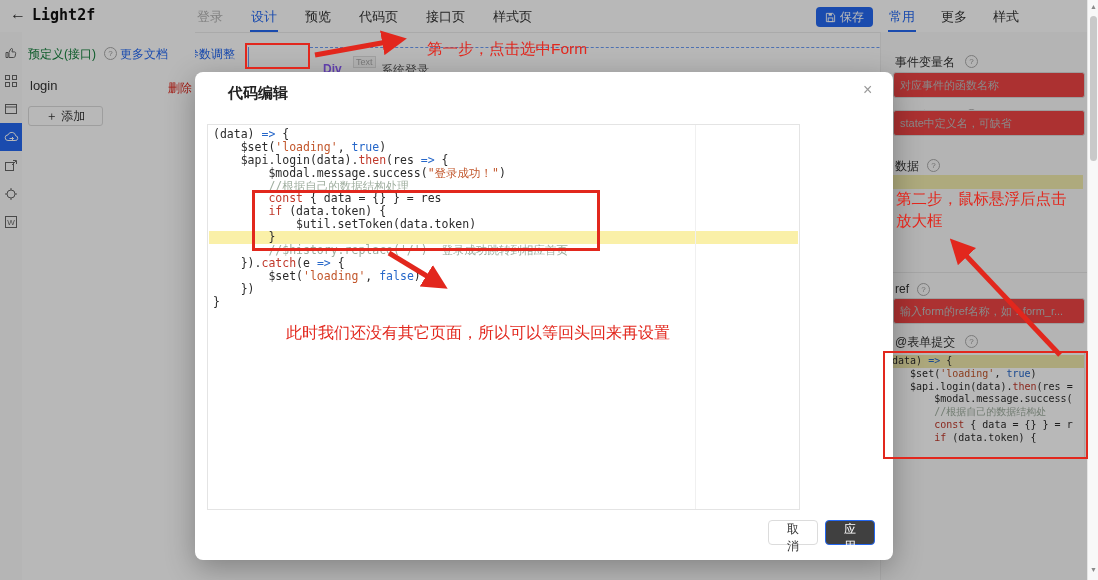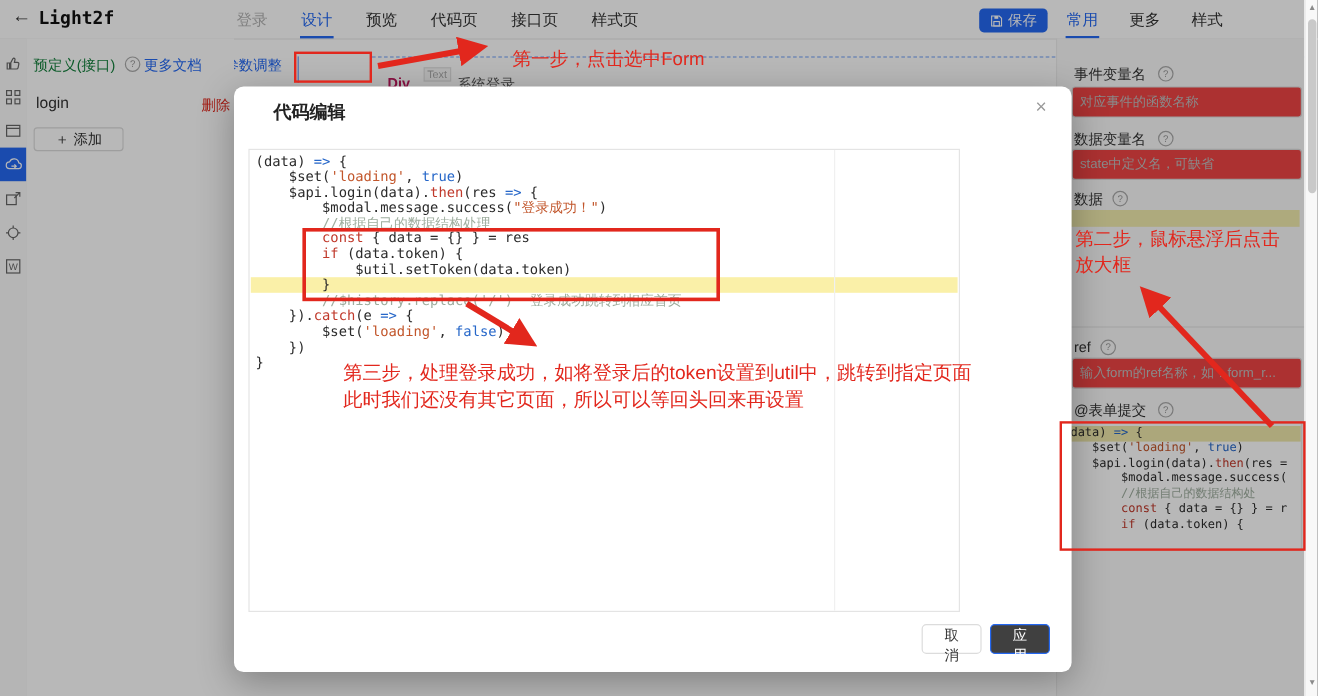--- a/index.html
+++ b/index.html
@@ -153,32 +153,32 @@
     <span class="abs bluelink" style="left:98px;top:14px">更多文档</span>
     <span class="abs" style="left:8px;top:46px;font-size:13px;color:#333">login</span>
     <span class="abs" style="left:146px;top:48px;color:#e2271d">删除</span>
     <button class="addbtn">＋ 添加</button>
   </div>
 
   <div class="abs canvas">
     <span class="abs bluelink" style="left:-8px;top:14px;font-size:12px">参数调整</span>
     <div class="dotline" style="left:115px;top:15px;width:780px"></div>
     <div class="formedge-v" style="left:53px;top:15px;height:22px"></div>
-    <span class="abs" style="left:128px;top:30px;font-size:12px;font-weight:bold;color:#be185d">Div</span>
+    <span class="abs" style="left:128px;top:30px;font-size:12px;font-weight:bold;color:#8b5cf6">Div</span>
     <span class="abs" style="left:158px;top:24px;font-size:9px;color:#aaa;border:1px solid #e0e0e0;padding:0 2px;background:#f7f7f7">Text</span>
     <span class="abs" style="left:186px;top:30px;font-size:12px;color:#555">系统登录</span>
   </div>
 
   <div class="abs rpanel">
     <span class="abs" style="left:14px;top:22px">事件变量名</span>
       <span class="abs help" style="left:82px;top:23px">?</span>
     <input class="rp-input" style="left: 12px; top: 40px;" placeholder="对应事件的函数名称">
     <span class="abs" style="left:14px;top:76px">数据变量名</span>
       <span class="abs help" style="left:82px;top:77px">?</span>
-    <input class="rp-input" style="left: 12px; top: 92px;" placeholder="state中定义名，可缺省">
+    <input class="rp-input" style="left: 12px; top: 78px;" placeholder="state中定义名，可缺省">
     <span class="abs" style="left:14px;top:126px">数据</span>
       <span class="abs help" style="left:44px;top:127px">?</span>
     <div class="miniband"></div>
     <div class="divider" style="top:240px"></div>
     <span class="abs" style="left:14px;top:250px">ref</span>
       <span class="abs help" style="left:34px;top:251px">?</span>
     <input class="rp-input" style="left: 12px; top: 266px;" placeholder="输入form的ref名称，如：form_r...">
     <span class="abs" style="left:14px;top:302px">@表单提交</span>
       <span class="abs help" style="left:82px;top:303px">?</span>
     <div class="minicode">
@@ -236,16 +236,15 @@
     <line x1="315" y1="55" x2="398" y2="40" stroke="#e2271d" stroke-width="5" marker-end="url(#ah)"></line>
     <line x1="1060" y1="355" x2="956" y2="245" stroke="#e2271d" stroke-width="5" marker-end="url(#ah)"></line>
     <line x1="389" y1="253" x2="440" y2="284" stroke="#e2271d" stroke-width="5" marker-end="url(#ah)"></line>
   </svg>
   <div class="redbox" style="left:245px;top:43px;width:61px;height:22px"></div>
   <div class="redbox" style="left:252px;top:190px;width:342px;height:55px;border-width:3px"></div>
   <div class="redbox" style="left:883px;top:351px;width:201px;height:104px"></div>
   <div class="redtext" style="left:896px;top:189px;font-size:15.5px">第二步，鼠标悬浮后点击</div>
   <div class="redtext" style="left:427px;top:39px;font-size:15.5px">第一步，点击选中Form</div>
   <div class="redtext" style="left:896px;top:211px;font-size:15.5px">放大框</div>
-  <div class="redtext" style="left:286px;top:301px;font-size:16px">第三步，处理登录成功，如将登录后的token设置到util中，跳转到指定页面</div>
   <div class="redtext" style="left:286px;top:323px;font-size:16px">此时我们还没有其它页面，所以可以等回头回来再设置</div>
 
 </div>
 
 </body></html>

